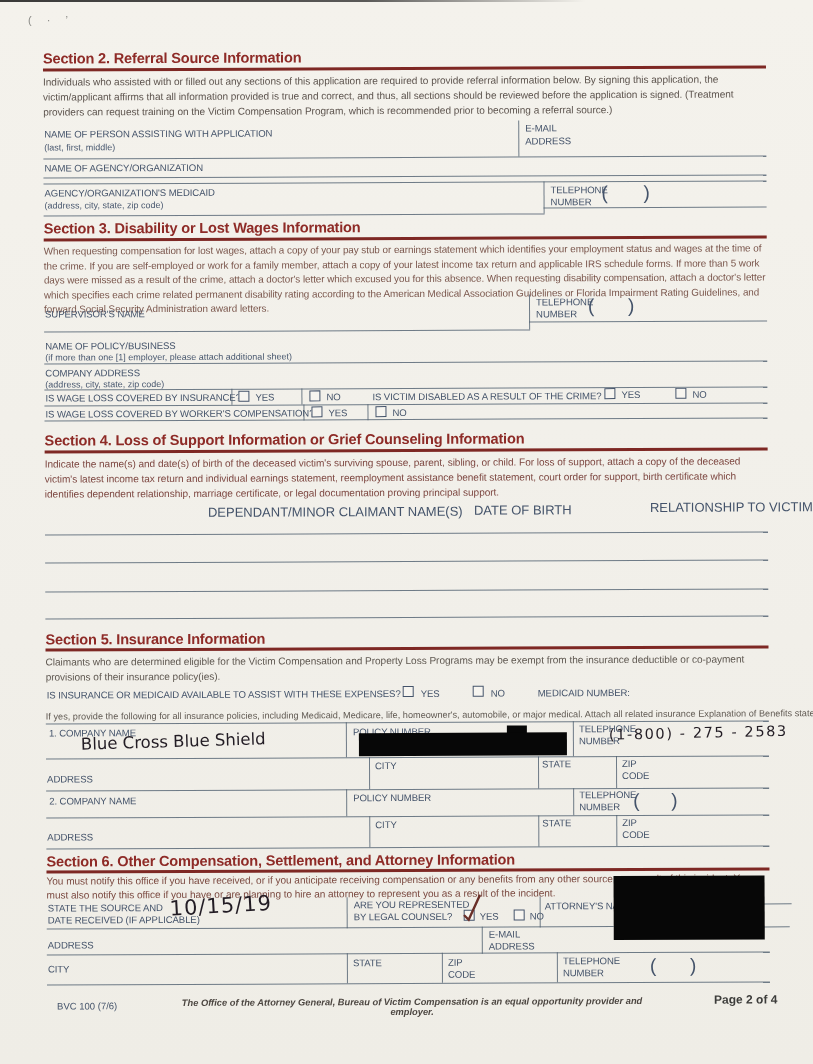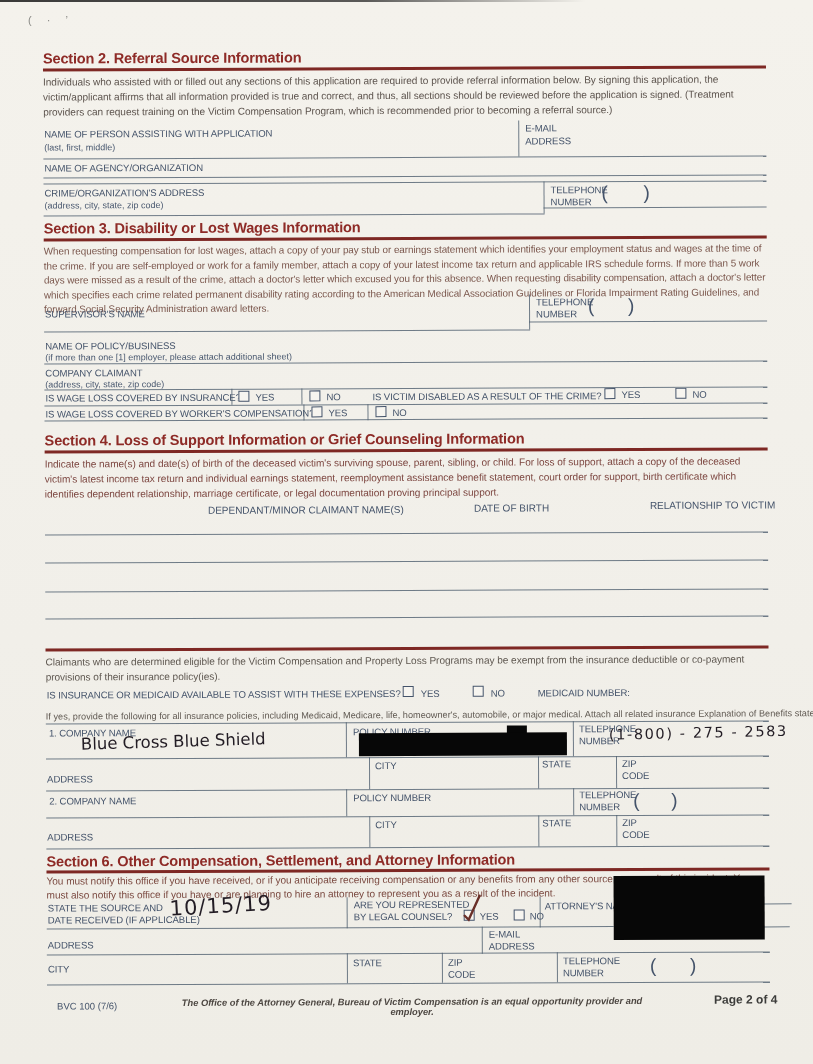--- a/index.html
+++ b/index.html
@@ -11,21 +11,21 @@
   .sec-title{font-size:14.6px;font-weight:bold;color:#8e2b27;white-space:nowrap;letter-spacing:-0.2px;}
   .rule{height:2.6px;background:#7e2824;}
   .intro{width:722px;font-size:10.1px;line-height:15.2px;letter-spacing:-0.05px;}
   .c2{color:#5d544e;} .c3{color:#7a564c;} .c4{color:#7d4741;} .c5{color:#5f5851;} .c6{color:#7b4a41;}
   .hl{height:1.2px;background:#51617288;background:#4e5e6e;opacity:.8;}
   .vl{width:1.2px;background:#4e5e6e;opacity:.8;}
   .cb{width:11px;height:11px;border:1.5px solid #44536a;background:#f7f5f0;box-sizing:border-box;}
   .paren{font-size:19px;color:#44536a;font-weight:400;}
   .hw{font-family:"DejaVu Sans",sans-serif;color:#221c24;white-space:nowrap;}
   .redact{background:#070707;}
-  .hdr-col{font-size:10px;color:#44536a;white-space:nowrap;padding-left:36px;}
+  .hdr-col{font-size:13px;color:#44536a;white-space:nowrap;padding-left:36px;}
   .foot{font-size:9.5px;color:#4a4a48;white-space:nowrap;}
   .note{font-size:9.2px;white-space:nowrap;}
   .penmark{font-size:11px;color:#8a8a86;letter-spacing:6px;}
   .topbar{height:2px;background:linear-gradient(to right,rgba(25,25,25,.85) 0%,rgba(25,25,25,.7) 45%,rgba(25,25,25,0) 72%);}
 </style>
 </head>
 <body>
 
 <div id="sheet">
   <div class="a topbar" style="left:0;top:0;width:813px;"></div>
@@ -41,21 +41,21 @@
     <div class="a sub" style="left:46px;top:141px;">(last, first, middle)</div>
     <div class="a vl" style="left:520px;top:121px;height:36px;"></div>
     <div class="a t" style="left:527px;top:123px;">E-MAIL</div>
     <div class="a t" style="left:527px;top:136px;">ADDRESS</div>
     <div class="a hl" style="left:45px;top:157px;width:723px;"></div>
 
     <div class="a t" style="left:46px;top:161px;">NAME OF AGENCY/ORGANIZATION</div>
     <div class="a hl" style="left:45px;top:176px;width:723px;"></div>
 
     <div class="a hl" style="left:45px;top:182px;width:723px;"></div>
-    <div class="a t" style="left:46px;top:186px;">CRIME/ORGANIZATION'S ADDRESS</div>
+    <div class="a t" style="left:46px;top:186px;">AGENCY/ORGANIZATION'S MEDICAID</div>
     <div class="a sub" style="left:46px;top:199px;">(address, city, state, zip code)</div>
     <div class="a vl" style="left:545px;top:182px;height:32px;"></div>
     <div class="a t" style="left:552px;top:185px;">TELEPHONE</div>
     <div class="a t" style="left:552px;top:197px;">NUMBER</div>
     <div class="a paren" style="left:603px;top:183px;">(</div>
     <div class="a paren" style="left:645px;top:183px;">)</div>
     <div class="a hl" style="left:545px;top:208px;width:223px;"></div>
     <div class="a hl" style="left:45px;top:214px;width:501px;"></div>
 
     <div class="a sec-title" style="left:45px;top:219px;">Section 3. Disability or Lost Wages Information</div>
@@ -68,21 +68,21 @@
     <div class="a t" style="left:537px;top:309px;">NUMBER</div>
     <div class="a paren" style="left:589px;top:296px;">(</div>
     <div class="a paren" style="left:629px;top:296px;">)</div>
     <div class="a hl" style="left:530px;top:322px;width:238px;"></div>
     <div class="a hl" style="left:45px;top:330px;width:486px;"></div>
 
     <div class="a t" style="left:46px;top:339px;">NAME OF POLICY/BUSINESS</div>
     <div class="a sub" style="left:46px;top:351px;">(if more than one [1] employer, please attach additional sheet)</div>
     <div class="a hl" style="left:45px;top:362px;width:723px;"></div>
 
-    <div class="a t" style="left:46px;top:366px;">COMPANY CLAIMANT</div>
+    <div class="a t" style="left:46px;top:366px;">COMPANY ADDRESS</div>
     <div class="a sub" style="left:46px;top:378px;">(address, city, state, zip code)</div>
     <div class="a hl" style="left:45px;top:388px;width:723px;"></div>
 
     <div class="a t" style="left:46px;top:391px;">IS WAGE LOSS COVERED BY INSURANCE?</div>
     <div class="a vl" style="left:232px;top:388px;height:16px;"></div>
     <div class="a cb" style="left:239px;top:390px;"></div>
     <div class="a t" style="left:256px;top:391px;">YES</div>
     <div class="a vl" style="left:302px;top:388px;height:16px;"></div>
     <div class="a cb" style="left:310px;top:390px;"></div>
     <div class="a t" style="left:327px;top:391px;">NO</div>
@@ -107,20 +107,21 @@
     <div class="a intro c4" style="left:45px;top:455px;">Indicate the name(s) and date(s) of birth of the deceased victim's surviving spouse, parent, sibling, or child.  For loss of support, attach a copy of the deceased victim's latest income tax return and individual earnings statement, reemployment assistance benefit statement, court order for support, birth certificate which identifies dependent relationship, marriage certificate, or legal documentation proving principal support.</div>
 
     <div class="a hdr-col" style="left:172px;top:504px;">DEPENDANT/MINOR CLAIMANT NAME(S)</div>
     <div class="a hdr-col" style="left:438px;top:503px;">DATE OF BIRTH</div>
     <div class="a hdr-col" style="left:598px;top:501px;margin-left:16px;">RELATIONSHIP TO VICTIM</div>
     <div class="a hl" style="left:45px;top:533px;width:723px;"></div>
     <div class="a hl" style="left:45px;top:561px;width:723px;"></div>
     <div class="a hl" style="left:45px;top:590px;width:723px;"></div>
     <div class="a hl" style="left:45px;top:617px;width:723px;"></div>
 
+    <div class="a sec-title" style="left:45px;top:630px;">Section 5. Insurance Information</div>
     <div class="a rule" style="left:45px;top:647px;width:723px;"></div>
     <div class="a intro c5" style="left:45px;top:653px;">Claimants who are determined eligible for the Victim Compensation and Property Loss Programs may be exempt from the insurance deductible or co-payment provisions of their insurance policy(ies).</div>
 
     <div class="a t" style="left:46px;top:688px;">IS INSURANCE OR MEDICAID AVAILABLE TO ASSIST WITH THESE EXPENSES?</div>
     <div class="a cb" style="left:402px;top:686px;"></div>
     <div class="a t" style="left:420px;top:688px;">YES</div>
     <div class="a cb" style="left:472px;top:686px;"></div>
     <div class="a t" style="left:490px;top:688px;">NO</div>
     <div class="a t" style="left:537px;top:688px;">MEDICAID NUMBER:</div>
     <div class="a note c5" style="left:45px;top:710px;">If yes, provide the following for all insurance policies, including Medicaid, Medicare, life, homeowner's, automobile, or major medical. Attach all related insurance Explanation of Benefits statement(s).</div>

